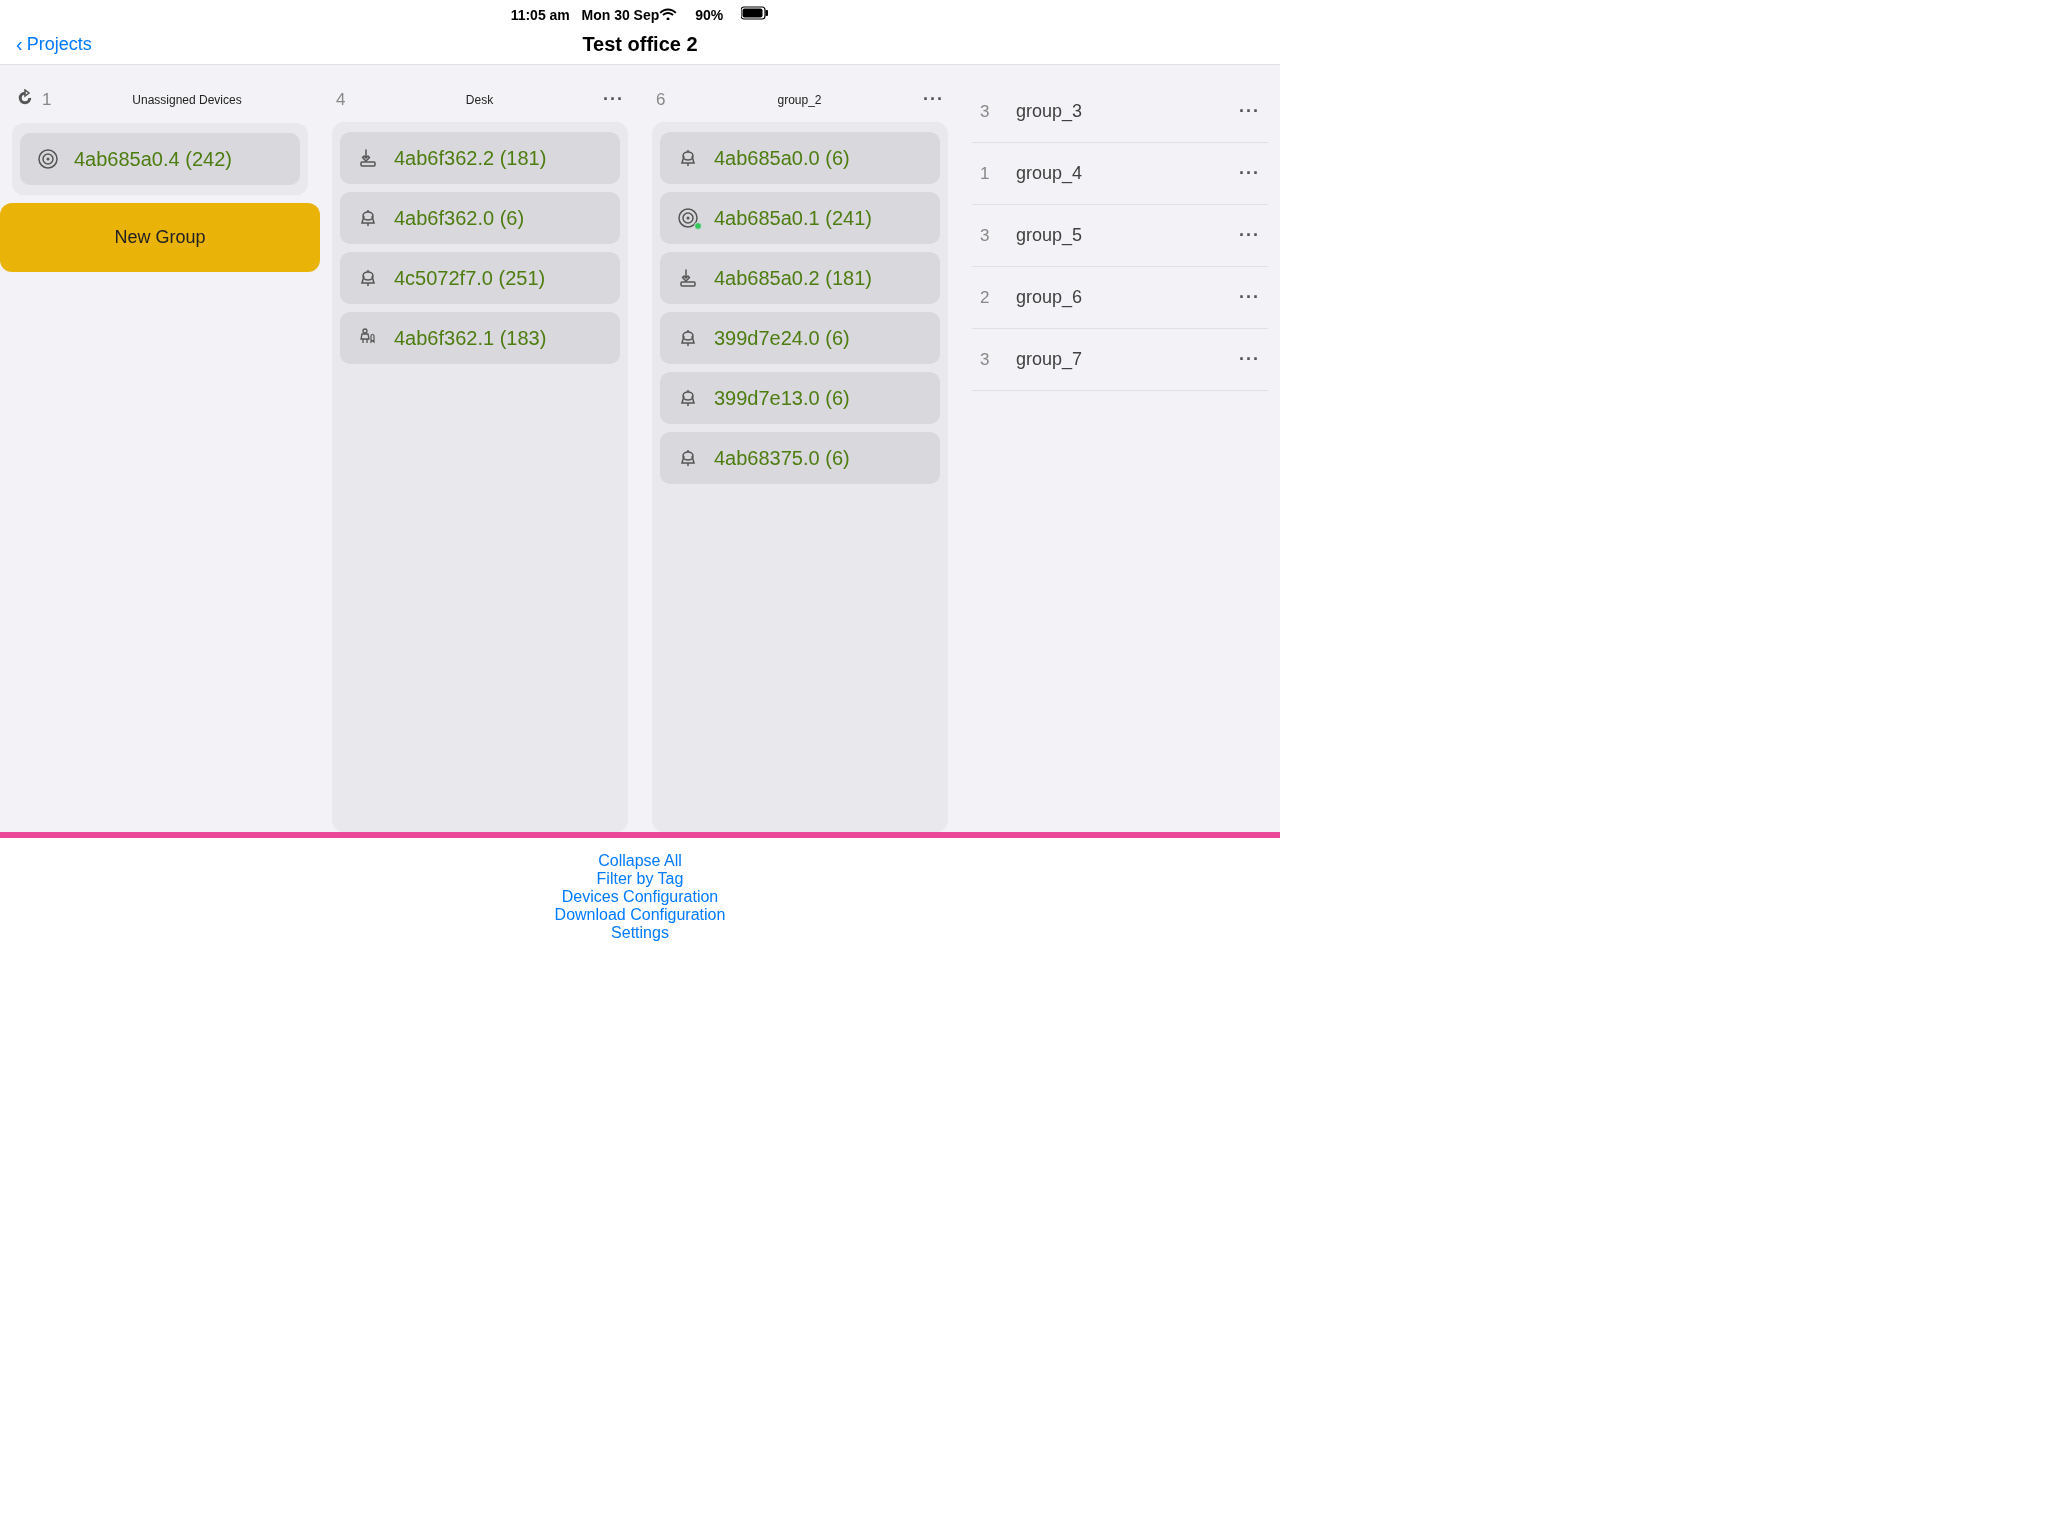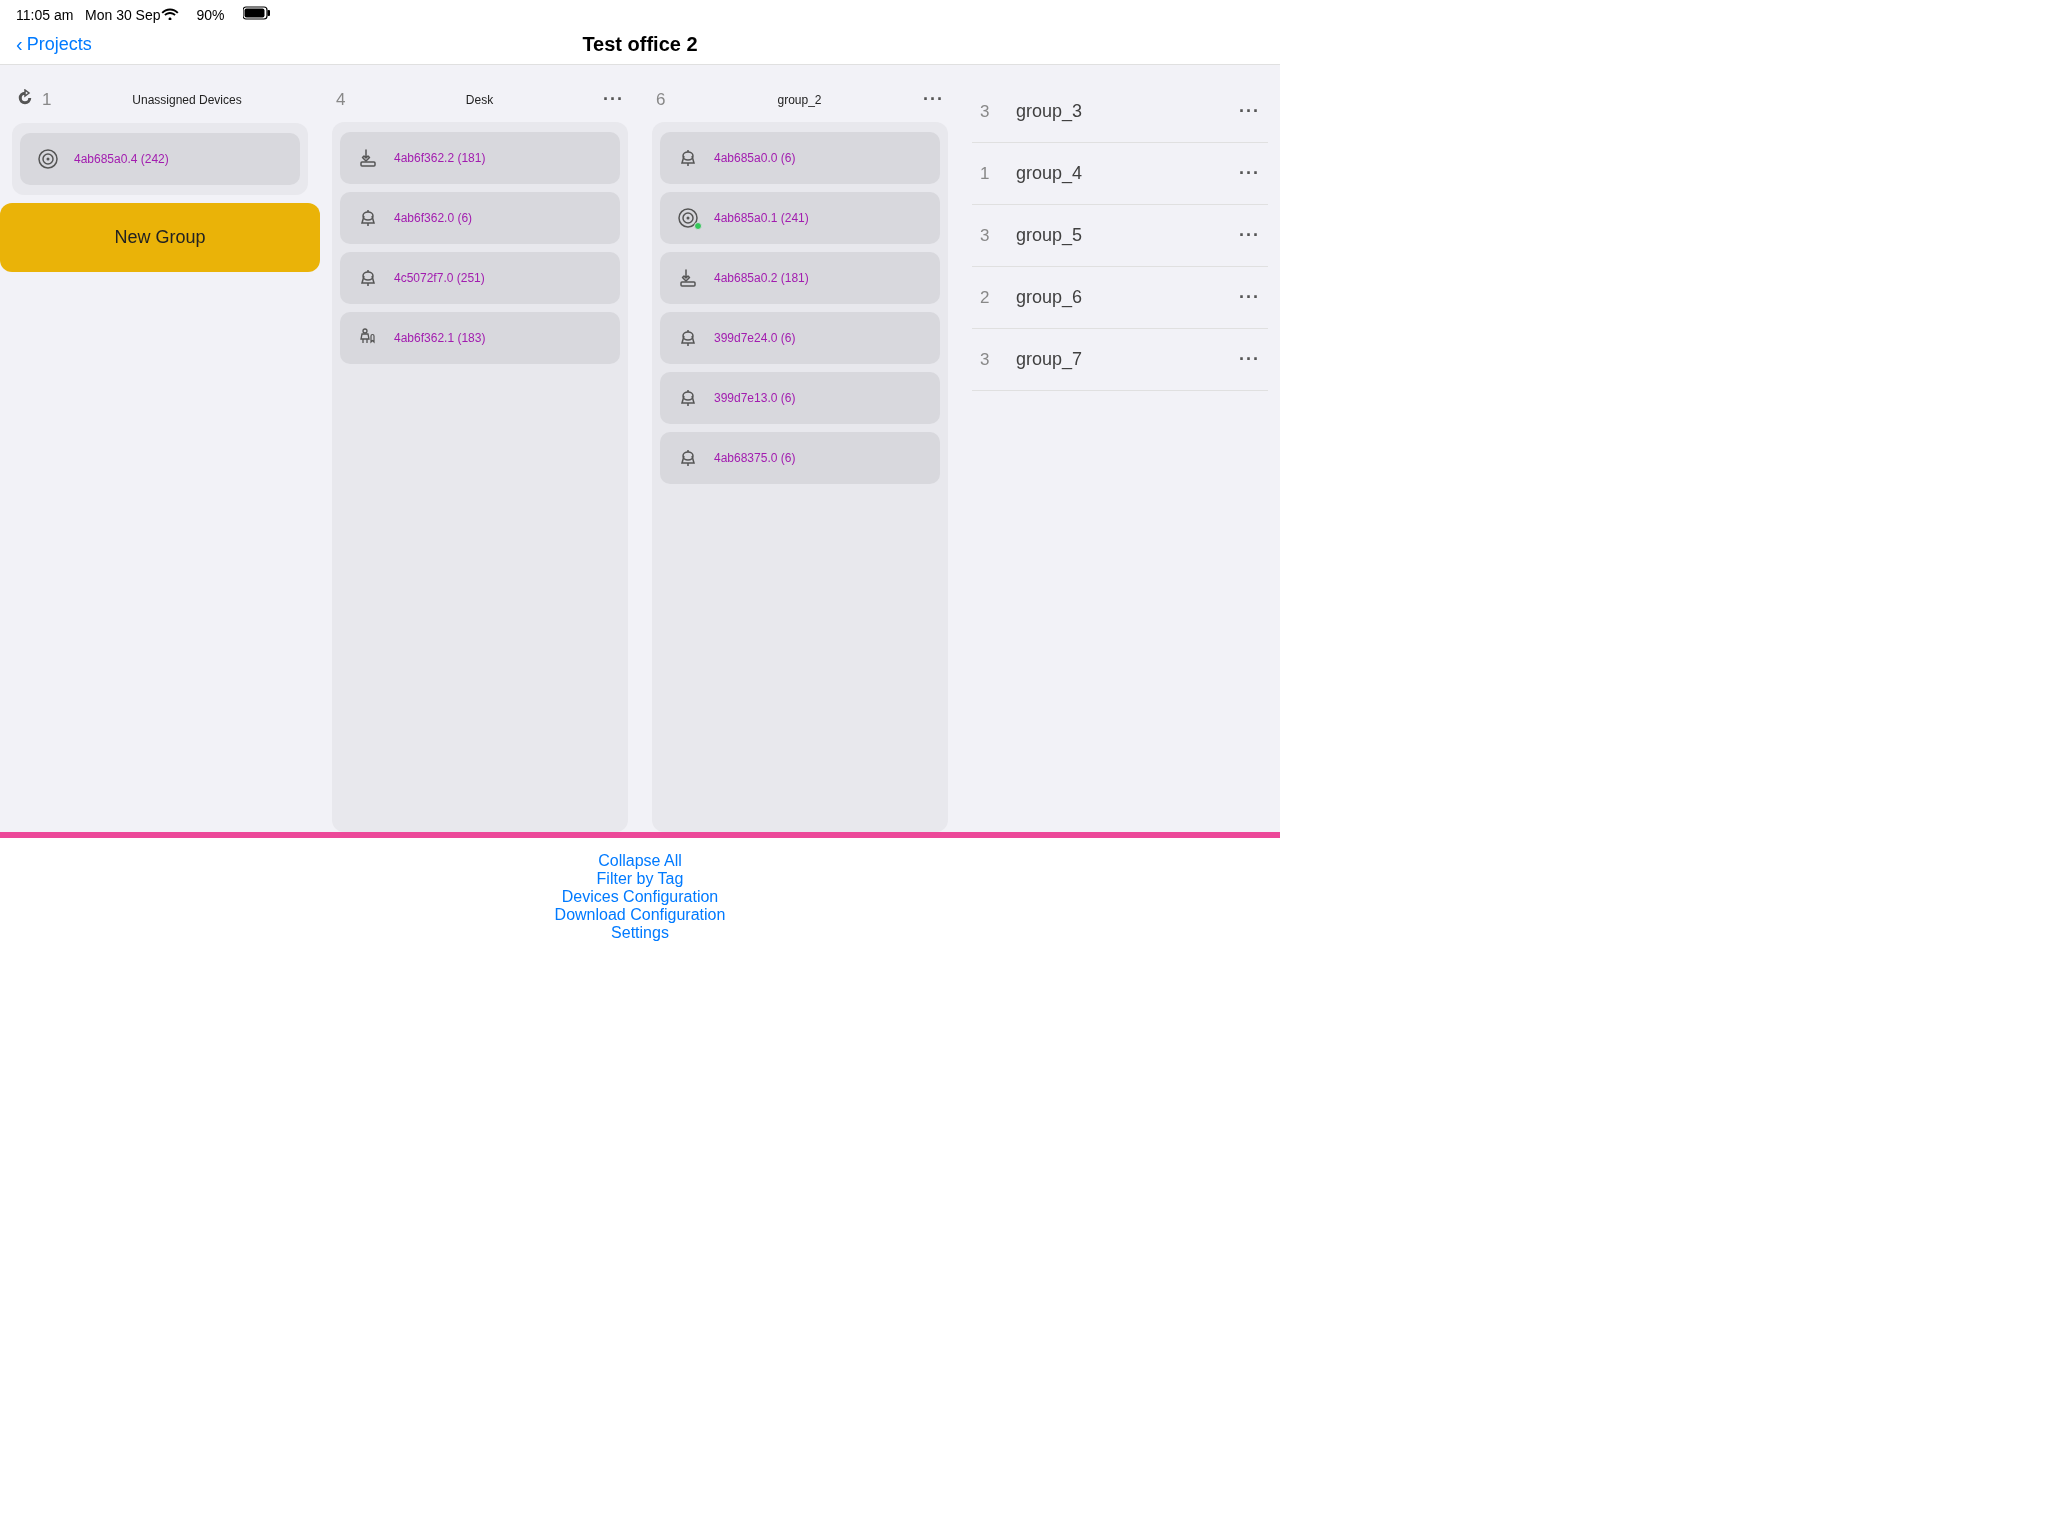--- a/index.html
+++ b/index.html
@@ -9,25 +9,25 @@
       width: 1280px;
       height: 960px;
       overflow: hidden;
       display: flex;
       flex-direction: column;
     }
 
     
     .status-bar {
       display: flex;
-      justify-content: flex-start;
+      justify-content: center;
       align-items: center;
       padding: 6px 16px 4px;
       font-size: 14px;
-      font-weight: 400;
+      font-weight: 700;
       background: #fff;
       flex-shrink: 0;
     }
     .status-right {
       display: flex;
       align-items: center;
       gap: 18px;
       font-size: 14px;
     }
     .wifi-icon { font-size: 14px; }
@@ -129,22 +129,22 @@
     .device-item {
       background: #d8d8dd;
       border-radius: 10px;
       padding: 12px 14px;
       display: flex;
       align-items: center;
       gap: 12px;
       cursor: pointer;
     }
     .device-label {
-      font-size: 12px;
-      color: #a21caf;
+      font-size: 20px;
+      color: #4d7c0f;
       font-weight: 400;
     }
 
     
     .device-icon-wrapper {
       position: relative;
       width: 28px;
       height: 28px;
       display: flex;
       align-items: center;

